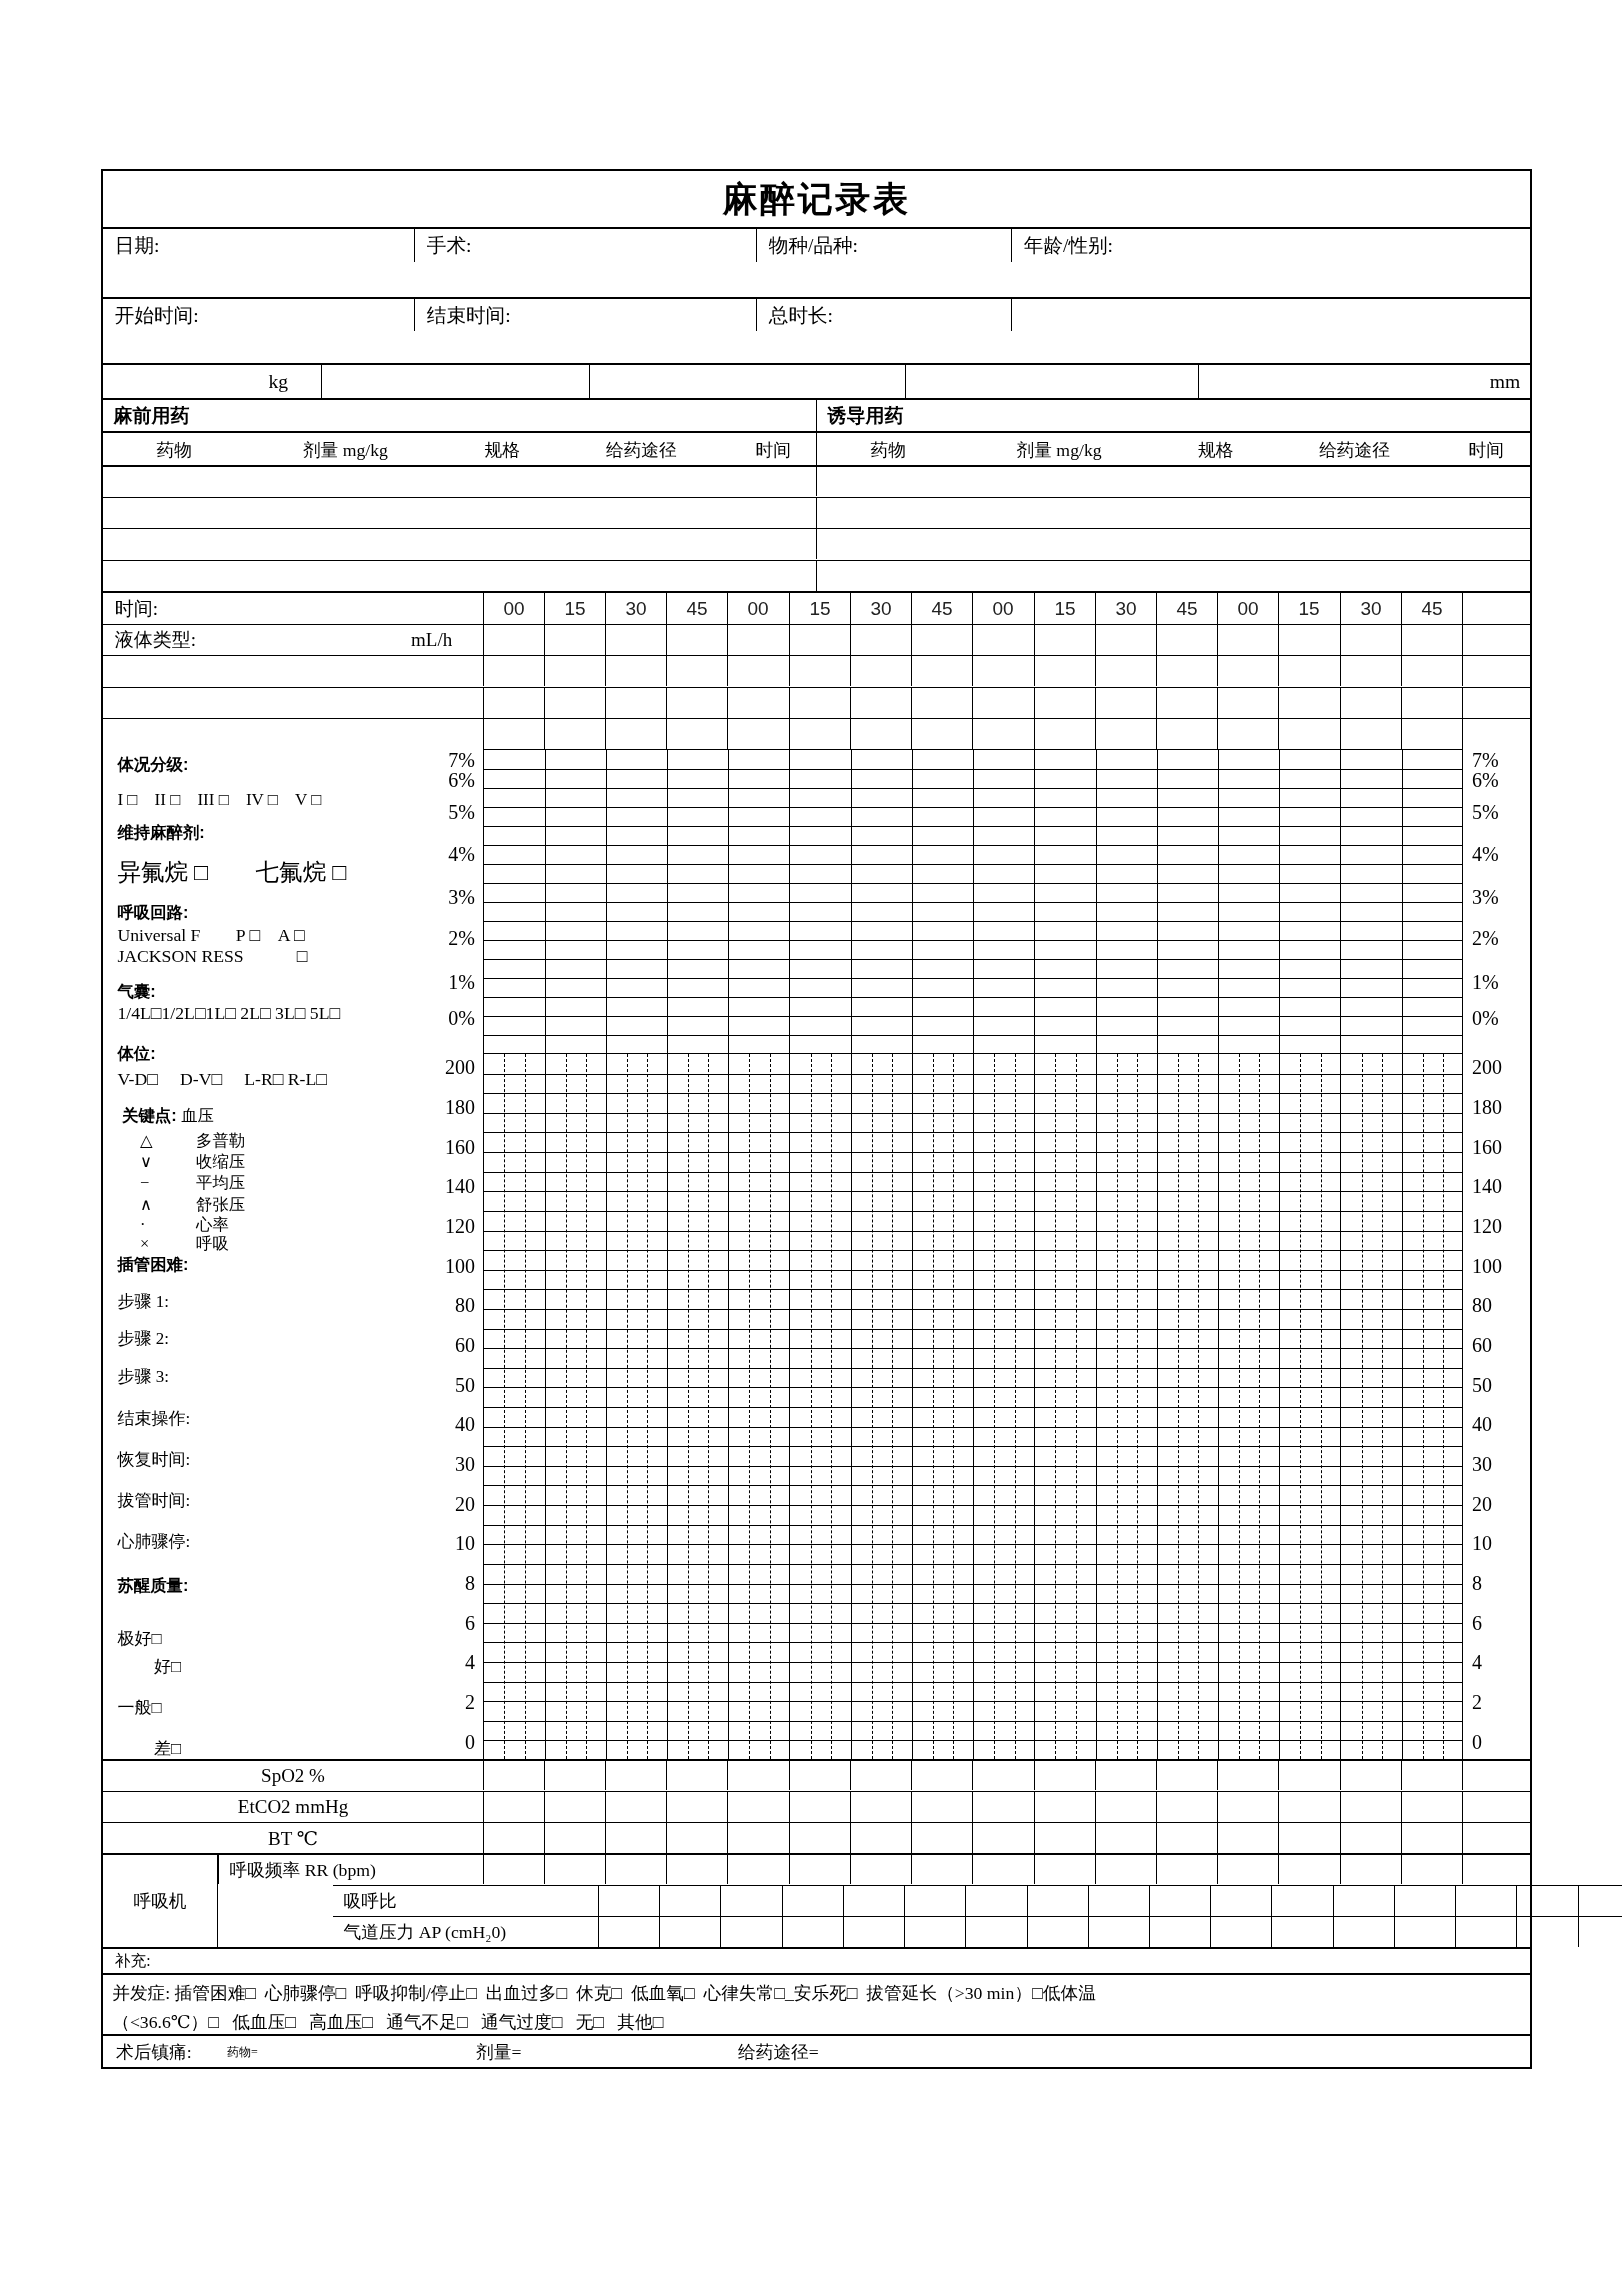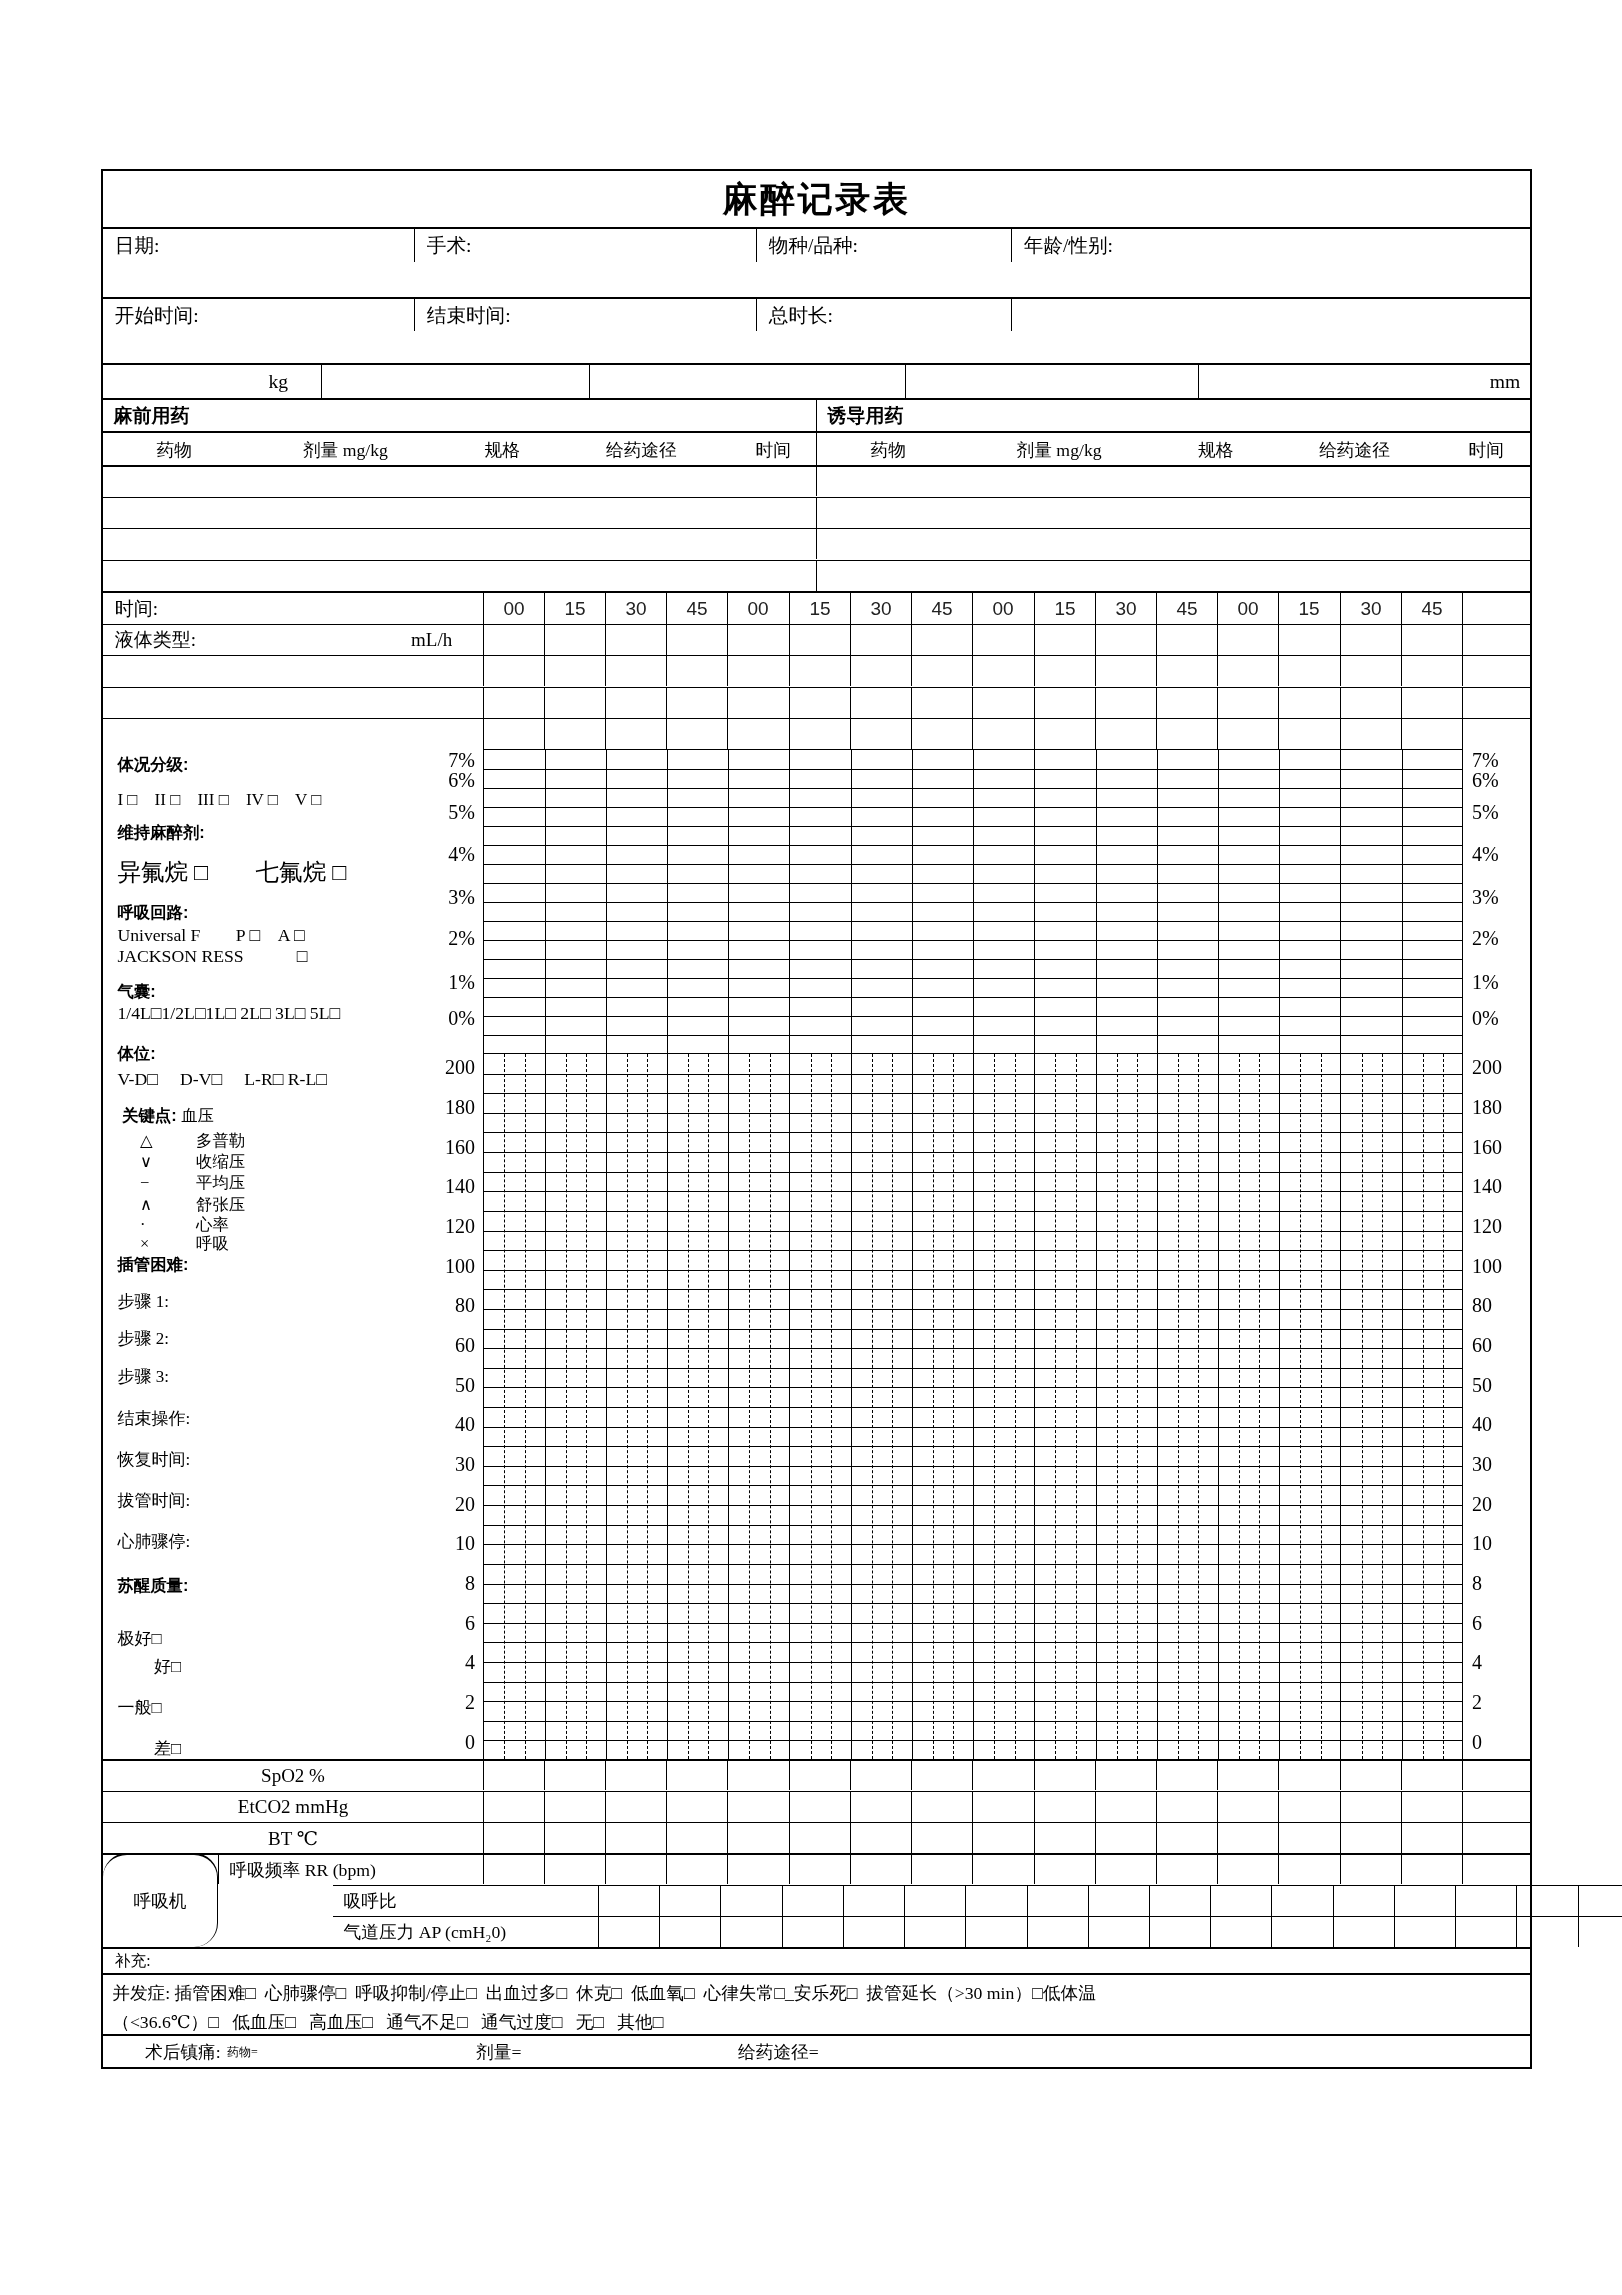--- a/index.html
+++ b/index.html
@@ -1,18 +1,18 @@
 <!DOCTYPE html>
 <html style="font-size:10.5px"><head>
 <meta charset="utf-8">
 <style>
   html,body{margin:0;padding:0;background:#ffffff;}
   body{width:1623px;height:2295px;position:relative;font-family:"Liberation Serif","DejaVu Serif",serif;color:#000;}
   #form{position:absolute;left:101px;top:169px;width:1427px;height:1896px;border:2px solid #000;box-sizing:content-box;background:#fff;}
-  .abs{position:absolute;box-sizing:border-box;border-radius:24px;}
+  .abs{position:absolute;box-sizing:border-box;}
   .row{position:absolute;left:0;width:1427px;box-sizing:border-box;}
   .cell{position:absolute;top:0;height:100%;box-sizing:border-box;display:flex;align-items:center;}
   .bl2{border-left:1.3px solid #000;}
   .bt3{border-top:2px solid #000;}
   .bt2{border-top:1.3px solid #000;}
   .center{justify-content:center;text-align:center;}
   .title{font-size:35px;font-weight:bold;letter-spacing:2.6px;display:flex;align-items:center;justify-content:center;font-family:"Liberation Sans","DejaVu Sans",sans-serif;}
   .lbl{font-size:19.6px;padding-left:11.8px;}
   .vit{font-size:19.6px;}
   .medhdr{font-size:19px;font-weight:bold;padding-left:10.5px;font-family:"Liberation Sans","DejaVu Sans",sans-serif;}
@@ -88,21 +88,21 @@
   </div>
 
   <div class="row bt3" style="top:1776px;height:26px;display:flex;align-items:center;">
     <span class="small">补充:</span>
   </div>
   <div class="row bt3" style="top:1802px;height:61px;">
     <div class="comp" style="padding-top:3.9px;">并发症: 插管困难□  心肺骤停□  呼吸抑制/停止□  出血过多□  休克□  低血氧□  心律失常□_安乐死□  拔管延长（&gt;30 min）□低体温</div>
     <div class="comp">（&lt;36.6℃）□   低血压□   高血压□   通气不足□   通气过度□   无□   其他□</div>
   </div>
   <div class="row bt3" style="top:1863px;height:33px;">
-    <span class="abs" style="left:13px;top:50%;transform:translateY(-50%);font-size:17.7px;margin-left:29px;">术后镇痛:</span>
+    <span class="abs" style="left:13px;top:50%;transform:translateY(-50%);font-size:17.7px;">术后镇痛:</span>
     <span class="abs" style="left:124px;top:50%;transform:translateY(-50%);font-size:12px;text-align:center;">药物=</span>
     <span class="abs" style="left:373px;top:50%;transform:translateY(-50%);font-size:17.7px;">剂量=</span>
     <span class="abs" style="left:635px;top:50%;transform:translateY(-50%);font-size:17.7px;">给药途径=</span>
   </div>
 
 <div class="row bt3" style="top:294px;height:31px;">
       <div class="cell bl2" style="left:713px;width:713px;"></div>
     </div>
     <div class="row bt2" style="top:326px;height:31px;">
       <div class="cell bl2" style="left:713px;width:713px;"></div>

